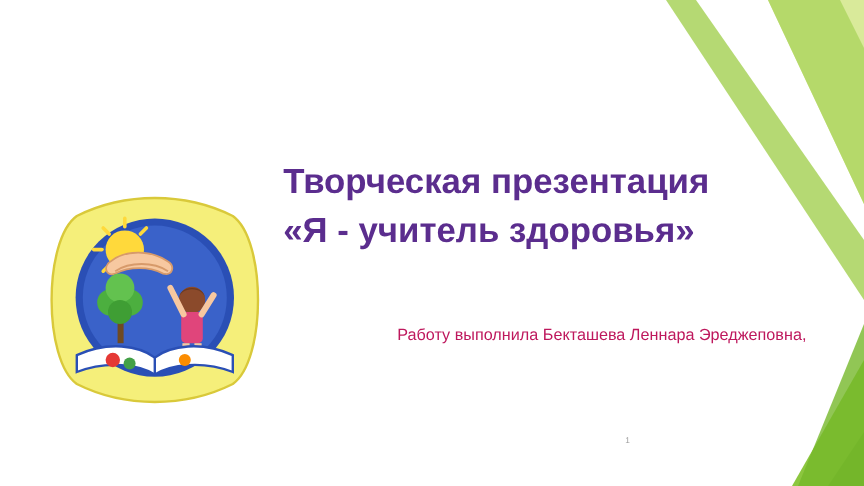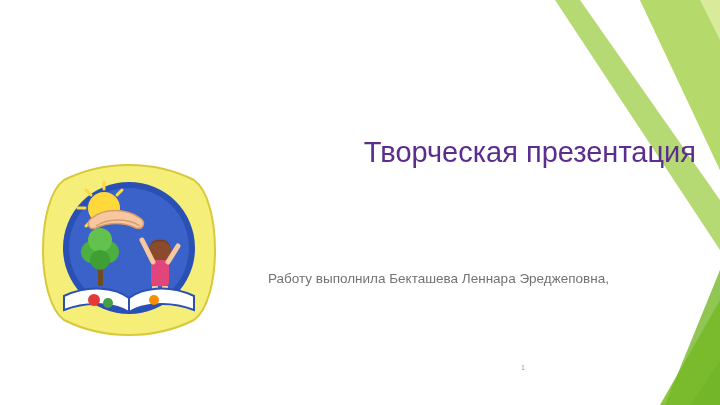--- a/index.html
+++ b/index.html
@@ -46,38 +46,38 @@
   .header .line2 {
     display: block;
     text-align: center;
   }
   
   .title-block {
     position: absolute;
     top: 132px;
     left: 236px;
     width: 460px;
-    text-align: right;
+    text-align: left;
     color: #5b2d8e;
     font-size: 29px;
     line-height: 1.42;
-    font-weight: normal;
+    font-weight: bold;
   }
   .title-block .t-line {
     display: block;
     white-space: nowrap;
   }
   
   .author-block {
     position: absolute;
     top: 266px;
-    left: 268px;
+    left: 252px;
     width: 420px;
-    text-align: left;
-    color: #737373;
+    text-align: right;
+    color: #be185d;
     font-size: 13.5px;
     line-height: 1.9;
   }
   .author-block span {
     display: block;
   }
   
   .page-number {
     position: absolute;
     left: 521px;
@@ -151,20 +151,21 @@
       <path d="M30 136 C 56 124, 82 128, 95 138 C 108 128, 134 124, 160 136 L 160 150 C 134 140, 108 144, 95 152 C 82 144, 56 140, 30 150 Z" fill="#ffffff" stroke="#2a4fb5" stroke-width="2"></path>
       <line x1="95" y1="138" x2="95" y2="152" stroke="#2a4fb5" stroke-width="2"></line>
       <circle cx="60" cy="140" r="6" fill="#e53935"></circle>
       <circle cx="74" cy="143" r="5" fill="#43a047"></circle>
       <circle cx="120" cy="140" r="5" fill="#fb8c00"></circle>
     </g>
   </svg>
 
   <div class="title-block">
     <span class="t-line">Творческая презентация</span>
+    <span class="t-line">«Я - учитель здоровья»</span>
   </div>
 
   <div class="author-block">
     <span>Работу выполнила Бекташева Леннара Эреджеповна,</span>
   </div>
 
   <div class="page-number">1</div>
 
 </div>
 

